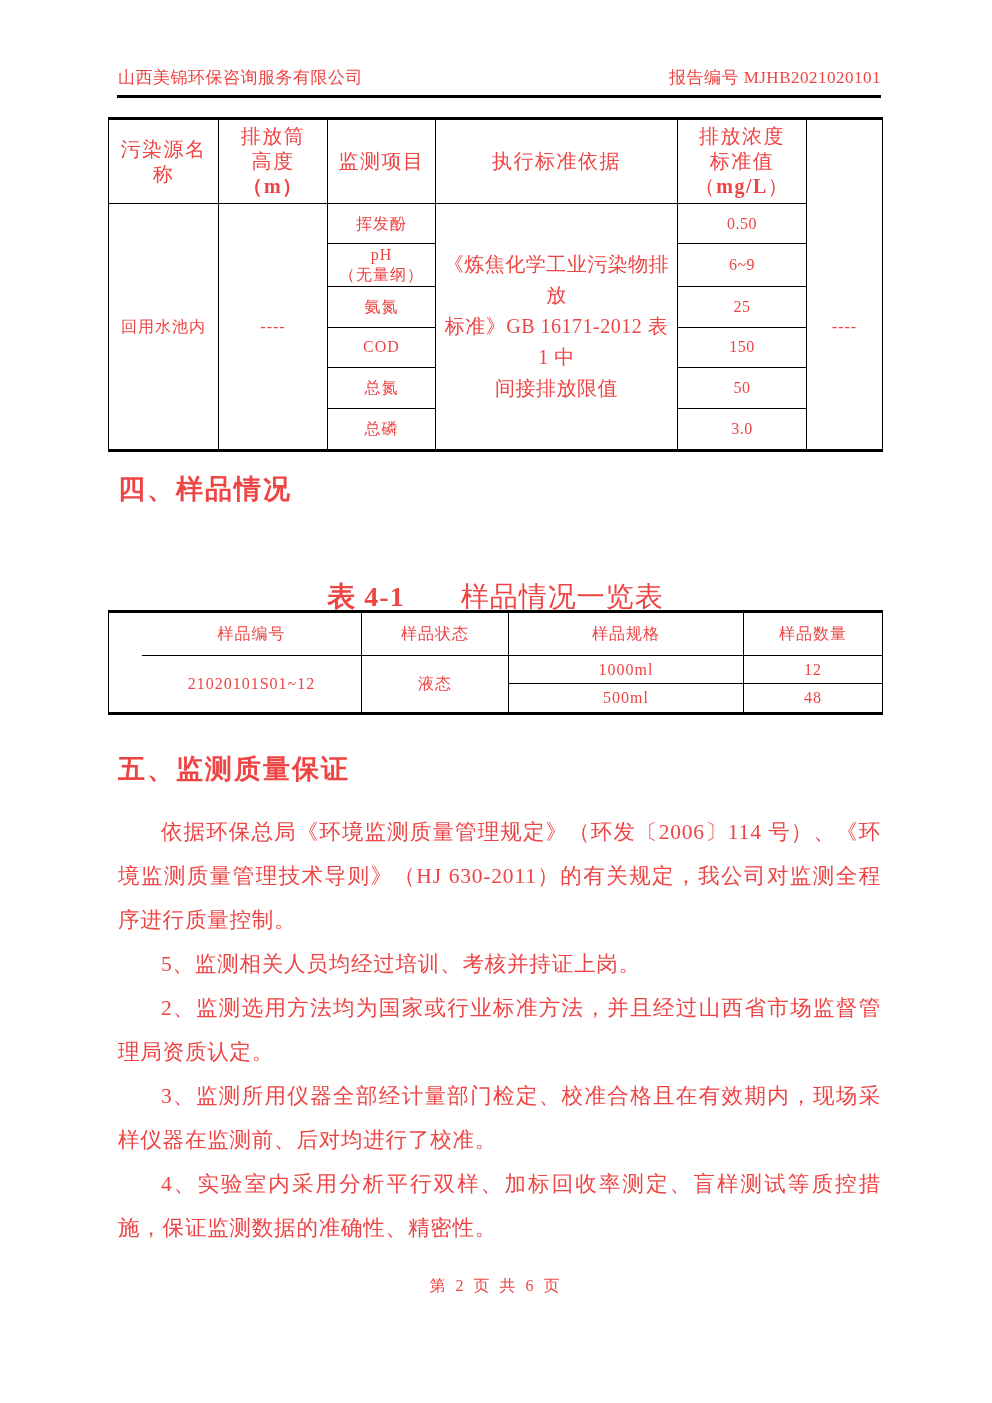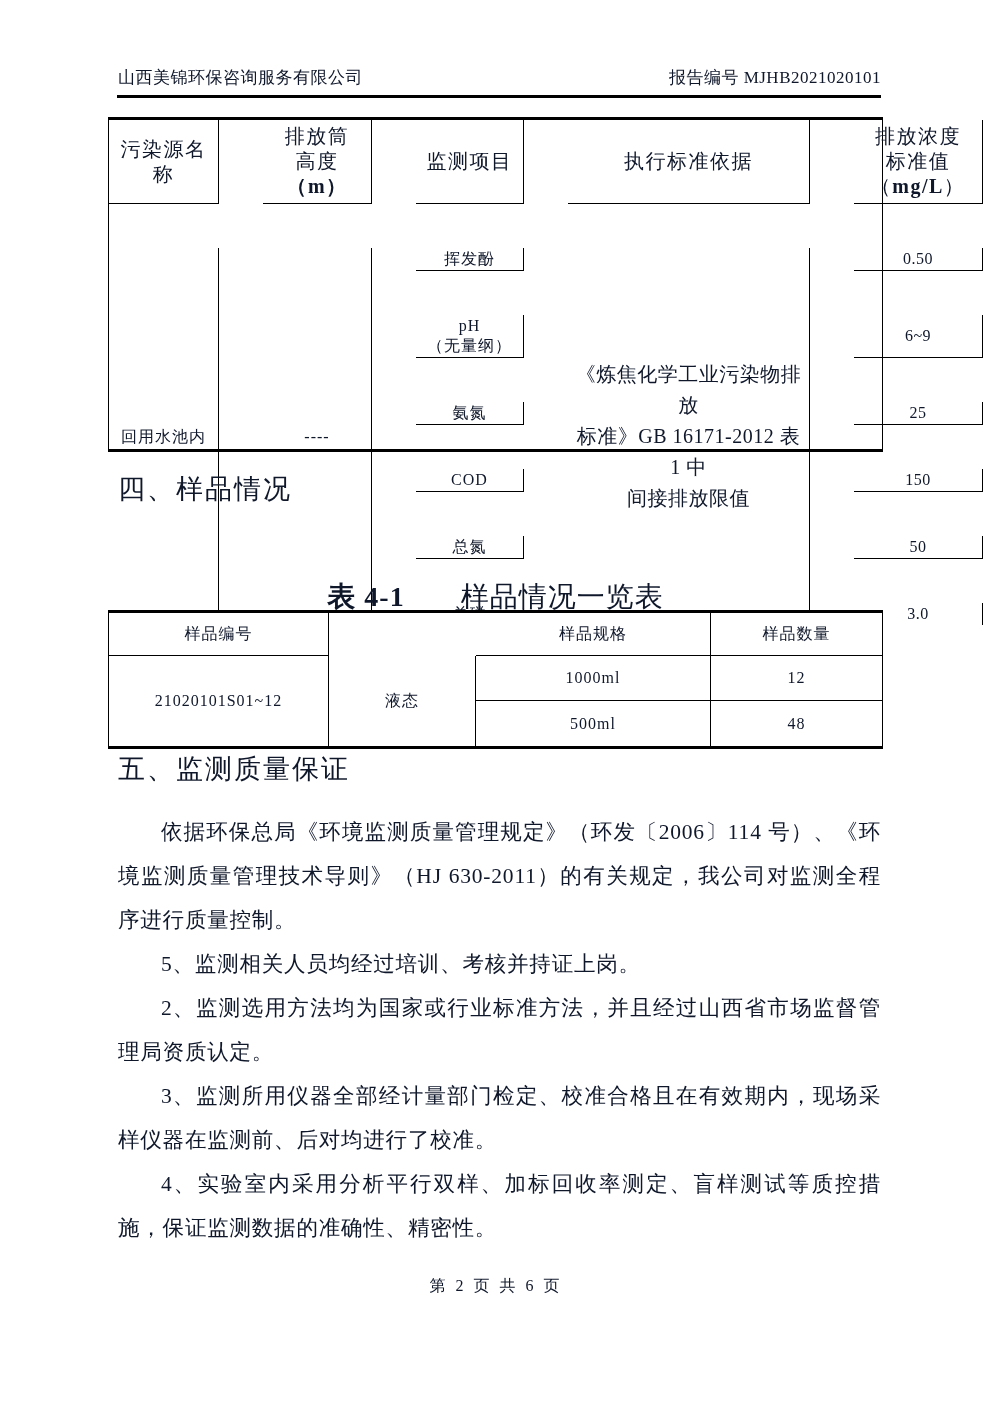--- a/index.html
+++ b/index.html
@@ -1,19 +1,19 @@
 <!DOCTYPE html>
 <html><head>
 <meta charset="utf-8">
 <style>
   * { margin:0; padding:0; box-sizing:border-box; }
   html,body { background:#e8e8e8; }
   .page {
     position:relative; width:992px; height:1403px; margin:0 auto;
-    background:#ffffff; color:#0f172a;
+    background:#ffffff; color:#ef4444;
     font-family:"Liberation Serif","DejaVu Serif",serif;
     overflow:hidden;
   }
 
   
   .doc-header {
     position:absolute; left:118px; top:66px; width:763px;
     display:flex; justify-content:space-between; align-items:flex-end;
     font-size:17px; letter-spacing:0.5px;
   }
@@ -33,43 +33,43 @@
     text-align:center; font-size:16px; letter-spacing:1px; line-height:1.25;
     padding:1px 2px;
   }
   .gtable > div.nr { border-right:none; }
   .gtable > div.nb { border-bottom:none; }
   .pre { white-space:pre-line; }
 
   
   .t1 { left:108px; top:117px; width:775px; height:335px;
         grid-template-columns:110px 109px 108px 242px 129px 1fr;
-        grid-template-rows:84px repeat(6,1fr);gap:44px; }
+        grid-template-rows:84px repeat(6,1fr); }
   .t1 .c1{grid-column:1} .t1 .c2{grid-column:2} .t1 .c3{grid-column:3}
   .t1 .c4{grid-column:4} .t1 .c5{grid-column:5} .t1 .c6{grid-column:6}
   .t1 .r1{grid-row:1} .t1 .r2{grid-row:2} .t1 .r3{grid-row:3} .t1 .r4{grid-row:4}
   .t1 .r5{grid-row:5} .t1 .r6{grid-row:6} .t1 .r7{grid-row:7}
   .t1 .rowspan{grid-row:2/8}
   .t1 .std-cell{ font-size:20px; line-height:1.55; letter-spacing:0.5px; }
   .t1 .hdr{ font-size:20px; letter-spacing:1.5px; }
   .t1 .num{ letter-spacing:0.5px; }
 
   
-  .t2 { left:108px; top:610px; width:775px; height:139px;
+  .t2 { left:108px; top:610px; width:775px; height:105px;
         grid-template-columns:220px 147px 235px 1fr;
-        grid-template-rows:43px repeat(2,1fr); }
+        grid-template-rows:43px repeat(2,1fr);padding-left:33px; }
   .t2 .c1{grid-column:1} .t2 .c2{grid-column:2} .t2 .c3{grid-column:3} .t2 .c4{grid-column:4}
   .t2 .r1{grid-row:1} .t2 .r2{grid-row:2} .t2 .r3{grid-row:3}
   .t2 .rowspan2{grid-row:2/4}
 
   .bold { font-weight:bold; }
 
   
   .sec-heading {
-    position:absolute; left:118px; font-size:27px; font-weight:normal;
+    position:absolute; left:118px; font-size:27px; font-weight:bold;
     letter-spacing:2px; font-family:"Liberation Serif","DejaVu Serif",serif;
   }
   .h4 { top:471px; }
   .h5 { top:751px; }
 
   .intro {
     position:absolute; left:118px; top:531px; width:762px;
     font-size:22px; letter-spacing:1px; text-indent:2em;
   }
   .tbl-caption {
@@ -138,20 +138,21 @@
     <div class="c5 r7 nb num">3.0</div>
   </div>
 
   <div class="sec-heading h4">四、样品情况</div>
   <div class="tbl-caption">
     <span class="cap-label">表 4-1</span><span>样品情况一览表</span>
   </div>
 
   <div class="gtable t2">
     <div class="c1 r1 hdr">样品编号</div>
+    <div class="c2 r1 hdr">样品状态</div>
     <div class="c3 r1 hdr">样品规格</div>
     <div class="c4 r1 hdr nr">样品数量</div>
 
     <div class="c1 rowspan2 nb">21020101S01~12</div>
     <div class="c2 rowspan2 nb">液态</div>
     <div class="c3 r2">1000ml</div>
     <div class="c4 r2 nr">12</div>
     <div class="c3 r3 nb">500ml</div>
     <div class="c4 r3 nb nr">48</div>
   </div>

